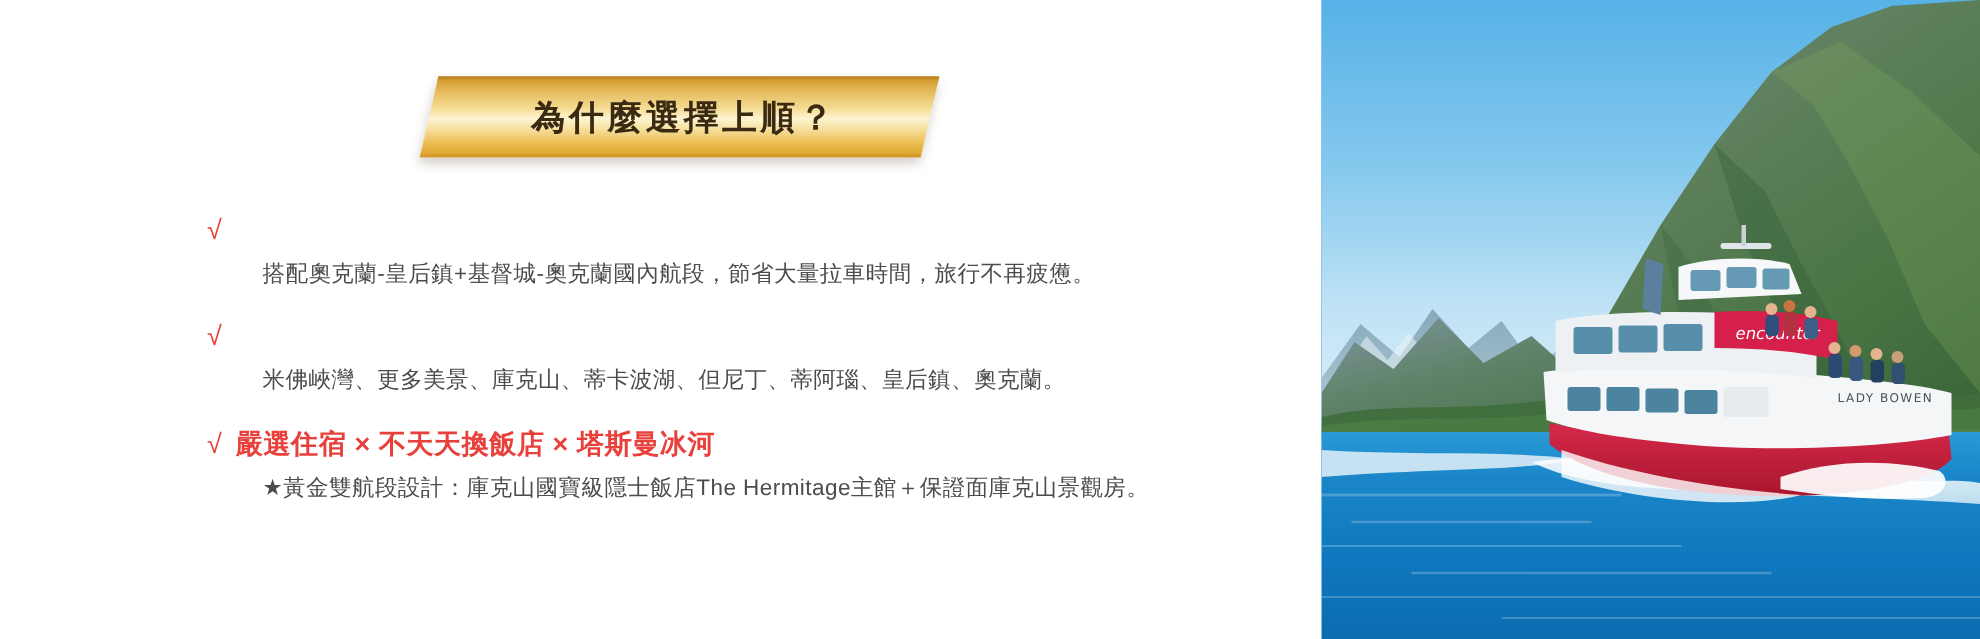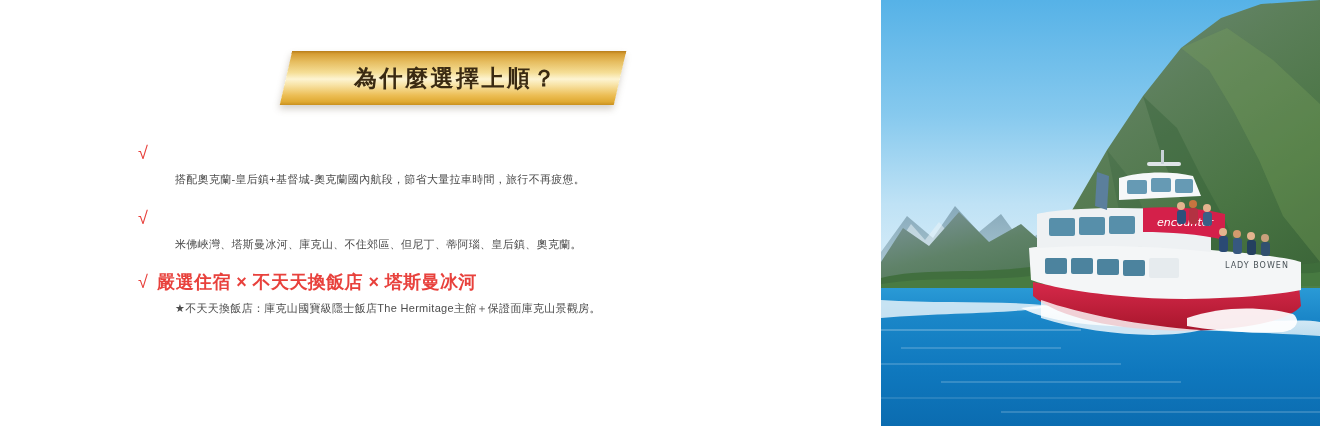--- a/index.html
+++ b/index.html
@@ -117,21 +117,21 @@
     font-size: 18px;
     color: #e8413c;
     margin-right: 9px;
     font-weight: normal;
     line-height: 1.45;
   }
   .feature-body {
     margin-left: 37px;
     margin-top: 4px;
     color: #4c4c4c;
-    font-size: 11px;
+    font-size: 15px;
     line-height: 1.68;
     letter-spacing: 0.3px;
     white-space: nowrap;
   }
   .feature-body .sub-line {
     display: block;
   }
 
   
   #photo {
@@ -170,31 +170,31 @@
         <div class="feature-body">
           <span class="sub-line">搭配奧克蘭-皇后鎮+基督城-奧克蘭國內航段，節省大量拉車時間，旅行不再疲憊。</span>
         </div>
       </div>
 
       <div class="feature-block">
         <div class="feature-heading">
           <span class="check-mark">√</span>
         </div>
         <div class="feature-body">
-          <span class="sub-line">米佛峽灣、塔斯曼冰河、庫克山、不住郊區、但尼丁、蒂阿瑙、皇后鎮、奧克蘭。</span>
+          <span class="sub-line">米佛峽灣、更多美景、庫克山、蒂卡波湖、但尼丁、蒂阿瑙、皇后鎮、奧克蘭。</span>
         </div>
       </div>
 
       <div class="feature-block">
         <div class="feature-heading">
           <span class="check-mark">√</span>
           <span>嚴選住宿 × 不天天換飯店 × 塔斯曼冰河</span>
         </div>
         <div class="feature-body">
-          <span class="sub-line">★不天天換飯店：庫克山國寶級隱士飯店The Hermitage主館＋保證面庫克山景觀房。</span>
+          <span class="sub-line">★黃金雙航段設計：庫克山國寶級隱士飯店The Hermitage主館＋保證面庫克山景觀房。</span>
         </div>
       </div>
 
     </div>
   </div>
 
   <div id="photo">
     <svg viewBox="0 0 439 426" preserveAspectRatio="xMidYMid slice">
       <defs>
         <linearGradient id="skyGrad" x1="0" y1="0" x2="0" y2="1">

